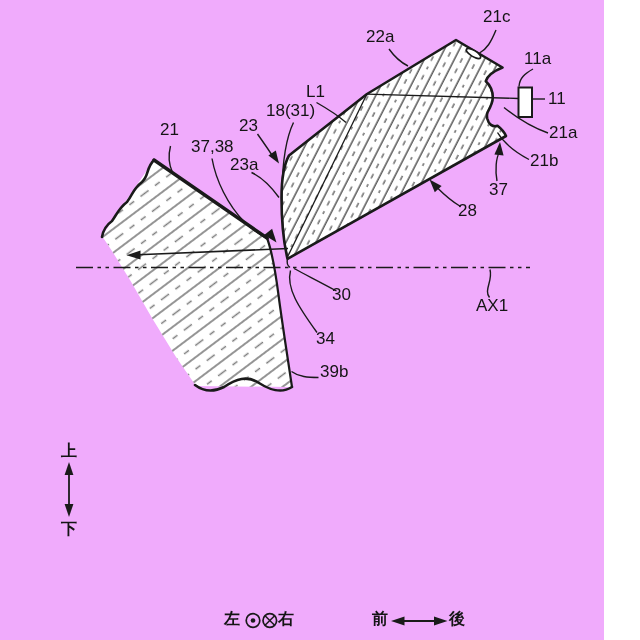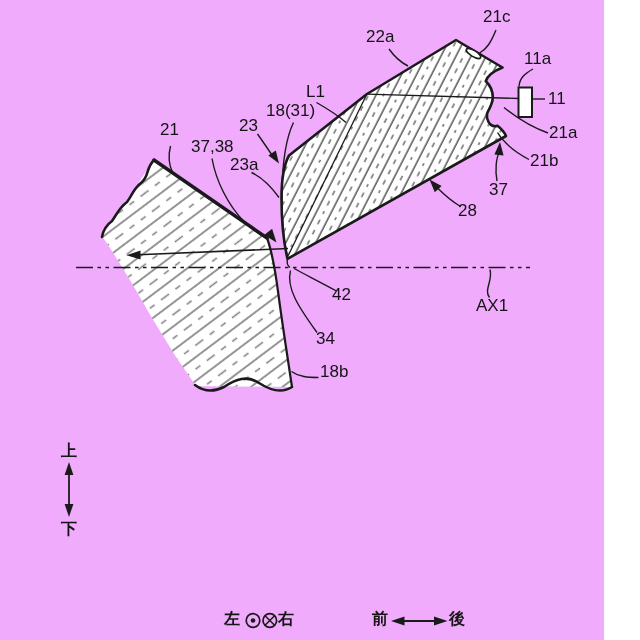--- a/index.html
+++ b/index.html
@@ -127,23 +127,23 @@
 <span class="lbl" style="left:549px;top:124px">21a</span>
 <span class="lbl" style="left:530px;top:152px">21b</span>
 <span class="lbl" style="left:489px;top:181px">37</span>
 <span class="lbl" style="left:458px;top:202px">28</span>
 <span class="lbl" style="left:306px;top:83px">L1</span>
 <span class="lbl" style="left:266px;top:102px">18(31)</span>
 <span class="lbl" style="left:239px;top:117px">23</span>
 <span class="lbl" style="left:191px;top:138px">37,38</span>
 <span class="lbl" style="left:230px;top:156px">23a</span>
 <span class="lbl" style="left:160px;top:121px">21</span>
-<span class="lbl" style="left:332px;top:286px">42</span>
+<span class="lbl" style="left:332px;top:286px">30</span>
 <span class="lbl" style="left:316px;top:330px">34</span>
-<span class="lbl" style="left:320px;top:363px">18b</span>
+<span class="lbl" style="left:320px;top:363px">39b</span>
 <span class="lbl" style="left:476px;top:297px">AX1</span>
 
 <span class="lbl cjk" style="left:61px;top:443px">上</span>
 <span class="lbl cjk" style="left:61px;top:521px">下</span>
 <span class="lbl cjk" style="left:224px;top:611px">左</span>
 <span class="lbl cjk" style="left:278px;top:611px">右</span>
 <span class="lbl cjk" style="left:372px;top:611px">前</span>
 <span class="lbl cjk" style="left:449px;top:611px">後</span>
 
 </div>

